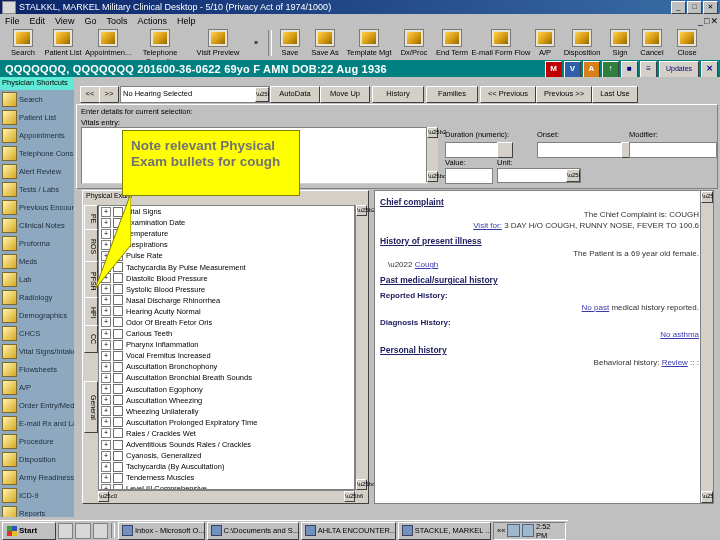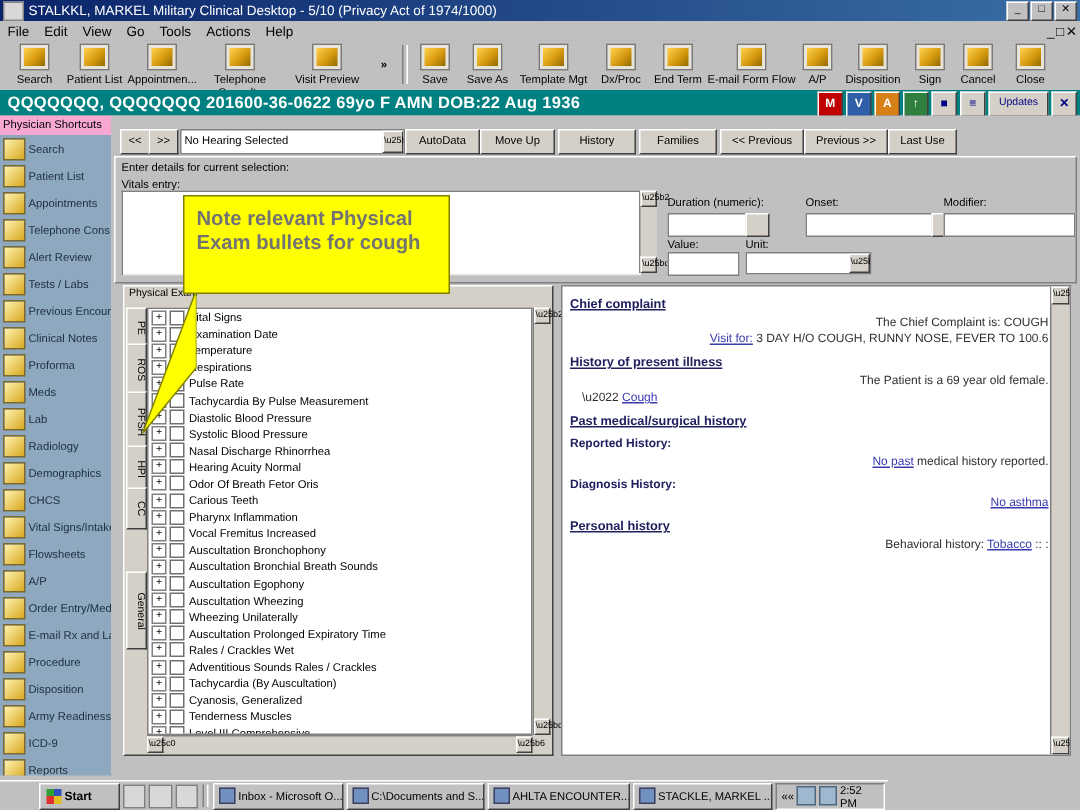--- a/index.html
+++ b/index.html
@@ -98,21 +98,21 @@
 
   
   .sidebar {
     position: absolute; left: 0; top: 77px; width: 74px; height: 440px;
     background: #8ea8bf;
     border-right: 1px solid #5a7085;
     overflow: hidden;
   }
   .sidebar .sbhdr {
     height: 11px; font-size: 7.5px; color: #000; padding: 1px 2px;
-    background: #f9a8d4; white-space: nowrap;
+    background: #5eead4; white-space: nowrap;
   }
   .sbitem {
     height: 18px; display: flex; align-items: center;
     padding-left: 2px; white-space: nowrap; overflow: hidden;
     font-size: 7.5px; color: #203040;
   }
   .sbitem .sbicon {
     width: 13px; height: 13px; margin-right: 2px; flex: 0 0 auto;
     background: linear-gradient(135deg,#fff3b0,#d8a820);
     border: 1px solid #7a6a30;
@@ -247,21 +247,21 @@
   }
   .calloutTail {
     position: absolute; left: 95px; top: 193px; width: 36px; height: 96px;
     z-index: 39;
   }
 
   
   .taskbar {
     position: absolute; left: 0; bottom: 0; width: 568px; height: 19px;
     background: #c0c0c0; border-top: 1px solid #ffffff;
-    display: flex; align-items: center; padding-left: 24px;
+    display: flex; align-items: center;
   }
   .startbtn {
     margin-left: 2px; height: 16px; min-width: 44px;
     background: #c0c0c0; border: 1px solid #ffffff;
     border-right-color: #404040; border-bottom-color: #404040;
     font-size: 8px; font-weight: bold; line-height: 14px; padding: 0 4px;
     display: flex; align-items: center; gap: 2px;
   }
   .startbtn .flag {
     width: 10px; height: 10px;
@@ -618,26 +618,26 @@
             <span>Rales / Crackles Wet</span>
           </div>
         <div class="trow">
             <span class="tplus">+</span>
             <span class="tchk"></span>
             <span>Adventitious Sounds Rales / Crackles</span>
           </div>
         <div class="trow">
             <span class="tplus">+</span>
             <span class="tchk"></span>
+            <span>Cyanosis, Generalized</span>
+          </div>
+        <div class="trow">
+            <span class="tplus">+</span>
+            <span class="tchk"></span>
             <span>Tachycardia (By Auscultation)</span>
-          </div>
-        <div class="trow">
-            <span class="tplus">+</span>
-            <span class="tchk"></span>
-            <span>Cyanosis, Generalized</span>
           </div>
         <div class="trow">
             <span class="tplus">+</span>
             <span class="tchk"></span>
             <span>Tenderness Muscles</span>
           </div>
         <div class="trow">
             <span class="tplus">+</span>
             <span class="tchk"></span>
             <span>Level III Comprehensive</span>
@@ -678,21 +678,21 @@
           <span class="np-link">No past</span><span> medical history reported.</span>
         </div>
 
         <div class="np-h" style="font-size:8px;text-decoration:none;color:#202060;">Diagnosis History:</div>
         <div class="np-p">
           <span class="np-link">No asthma</span>
         </div>
 
         <div class="np-h">Personal history</div>
         <div class="np-p">
-          <span>Behavioral history: </span><span class="np-link">Tobacco</span><span> :: :</span>
+          <span>Behavioral history: </span><span class="np-link">Review</span><span> :: :</span>
         </div>
       </div>
       <div class="scrollv" style="right:0px; top:0px; width:12px; bottom:0px;">
         <div class="sb-arrow" style="height:10px;line-height:9px;">\u25b2</div>
         <div class="sb-arrow" style="position:absolute;bottom:0;left:0;right:0;height:10px;line-height:9px;">\u25bc</div>
       </div>
     </div>
   </div>
 
   <svg class="calloutTail" viewBox="0 0 36 96">

